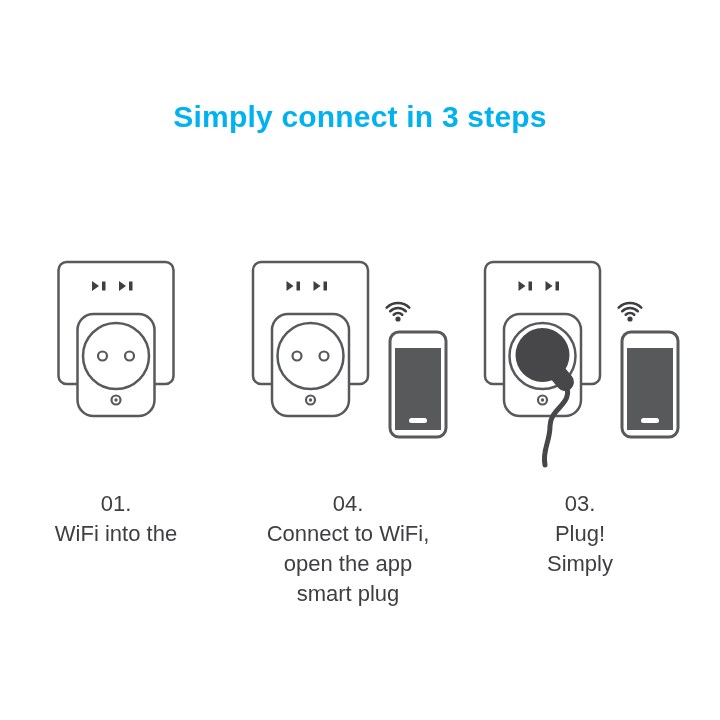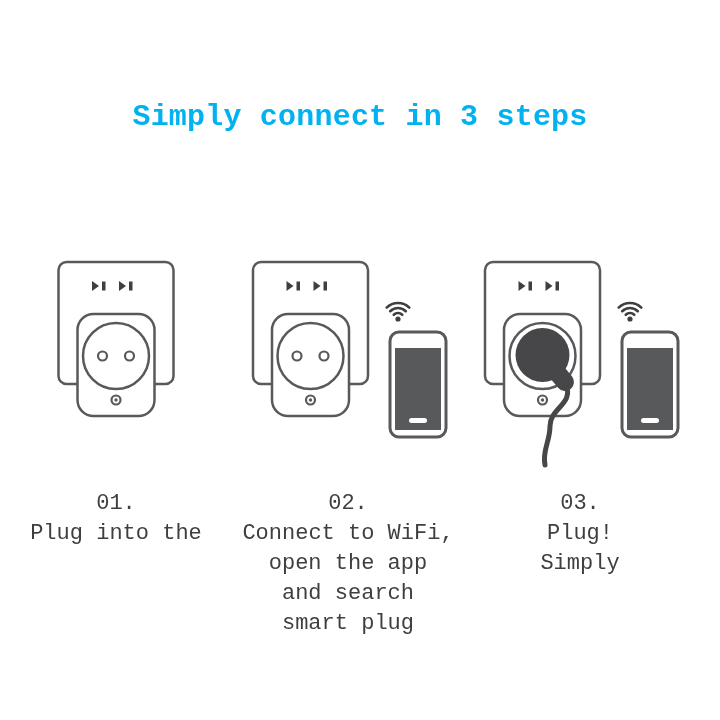--- a/index.html
+++ b/index.html
@@ -7,21 +7,20 @@
     padding: 0;
     background: #ffffff;
     font-family: "Liberation Sans", "DejaVu Sans", sans-serif;
   }
   .page {
     position: relative;
     width: 720px;
     height: 720px;
     background: #ffffff;
     overflow: hidden;
-    font-family: Liberation Mono, monospace;
   }
   .title {
     margin: 0;
     padding-top: 100px;
     text-align: center;
     font-size: 30px;
     font-weight: bold;
     color: var(--accent, #00b2ef);
     letter-spacing: 0.2px;
   }
@@ -84,21 +83,21 @@
           <rect class="ln" x="71.5" y="62" width="77" height="102" rx="16"></rect>
           <circle class="ln" cx="110" cy="104" r="33"></circle>
           <circle class="ln2" cx="96.5" cy="104" r="4.5"></circle>
           <circle class="ln2" cx="123.5" cy="104" r="4.5"></circle>
           <circle class="ln2" cx="110" cy="148" r="4.5"></circle>
           <circle class="dotfill" cx="110" cy="148" r="1.7"></circle>
         </g>
       </svg>
       <div class="caption">
         <div>01.</div>
-        <div>Plug into the</div>
+        <div>WiFi into the</div>
         <div></div>
         <div></div>
       </div>
     </div>
 
     <div class="step">
       <svg class="illustration" width="220" height="225" viewBox="0 0 220 225" xmlns="http://www.w3.org/2000/svg">
         <g>
           <rect class="ln" x="15" y="10" width="115" height="122" rx="8"></rect>
           <g>
@@ -124,24 +123,23 @@
           <path class="wifi" d="M 155.76 62.76 A 6 6 0 0 1 164.24 62.76"></path>
           <circle class="mark" cx="160" cy="67" r="2.6"></circle>
         </g>
         <g>
           <rect class="phoneBody" x="152" y="80" width="56" height="105" rx="9"></rect>
           <rect class="screen" x="157" y="96" width="46" height="82"></rect>
           <rect x="171" y="166" width="18" height="5" rx="2.5" fill="#ffffff"></rect>
         </g>
       </svg>
       <div class="caption">
-        <div>02.</div>
+        <div>04.</div>
         <div>Connect to WiFi,</div>
         <div>open the app</div>
-        <div>and search</div>
         <div>smart plug</div>
       </div>
     </div>
 
     <div class="step">
       <svg class="illustration" width="220" height="225" viewBox="0 0 220 225" xmlns="http://www.w3.org/2000/svg">
         <g>
           <rect class="ln" x="15" y="10" width="115" height="122" rx="8"></rect>
           <g>
             <polygon class="mark" points="48.5,29 48.5,39 55.5,34"></polygon>

